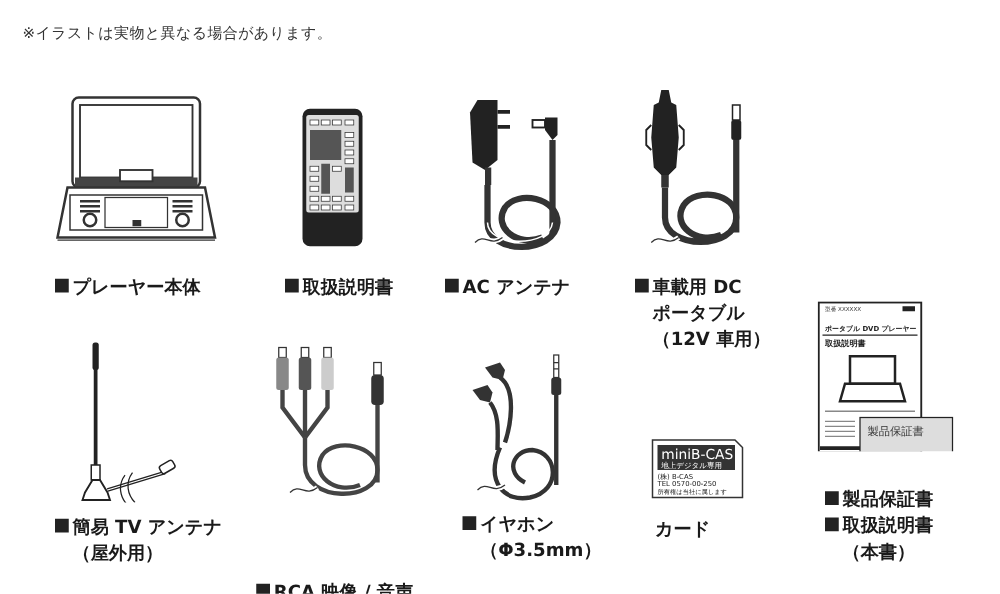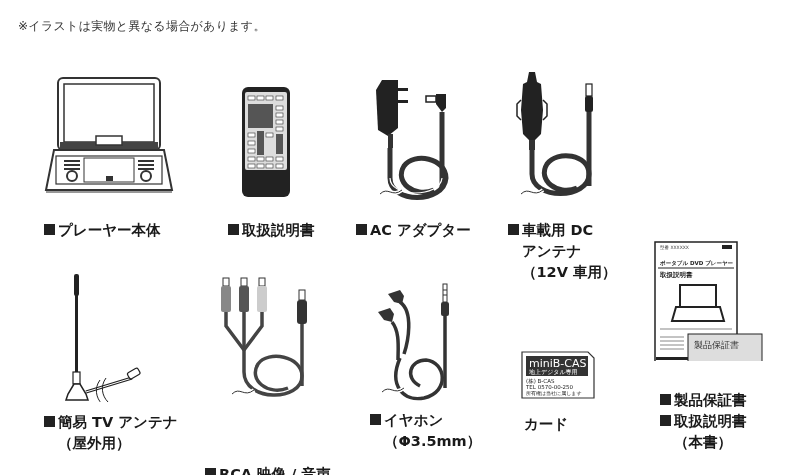--- a/index.html
+++ b/index.html
@@ -101,21 +101,21 @@
         <path d="M68 34 L68 110"></path>
       </g>
       <g fill="none" stroke="#fff" stroke-width="1.2">
         <path d="M16 100 C16 120 66 120 68 100"></path>
       </g>
       <path d="M6 116 C14 108 18 120 28 112" fill="none" stroke="#fff" stroke-width="4"></path>
       <path d="M6 116 C14 108 18 120 28 112" fill="none" stroke="#333" stroke-width="1"></path>
     </svg>
   </div>
   <div class="label" style="left:356px;top:220px;">
-    <span class="line"><span class="sq"></span><span>AC アダプター</span></span>
+    <span class="line"><span class="sq"></span><span>AC アンテナ</span></span>
   </div>
 </div>
 
 <div class="item">
   <div class="illus" style="left:515px;top:70px;">
     <svg width="90" height="138" viewBox="0 0 90 138">
       <path d="M14 2 L20 2 L22 12 L26 14 L28 40 L26 64 L20 70 L14 70 L8 64 L6 40 L8 14 L12 12 Z" fill="#222"></path>
       <path d="M6 30 L2 34 L2 46 L6 50" fill="none" stroke="#222" stroke-width="1.5"></path>
       <path d="M28 30 L32 34 L32 46 L28 50" fill="none" stroke="#222" stroke-width="1.5"></path>
       <rect x="14" y="70" width="6" height="10" fill="#333"></rect>
@@ -124,21 +124,21 @@
       <g fill="none" stroke="#333" stroke-width="5">
         <path d="M17 80 L17 104 C17 130 74 130 74 104 C74 84 42 80 32 94 C22 110 42 126 62 118"></path>
         <path d="M74 42 L74 116"></path>
       </g>
       <path d="M6 124 C14 116 18 128 28 120" fill="none" stroke="#fff" stroke-width="4"></path>
       <path d="M6 124 C14 116 18 128 28 120" fill="none" stroke="#333" stroke-width="1"></path>
     </svg>
   </div>
   <div class="label" style="left:508px;top:220px;">
     <span class="line"><span class="sq"></span><span>車載用 DC</span></span>
-    <span class="line indent">アンテナ</span>
+    <span class="line indent">ポータブル</span>
     <span class="line indent">（12V 車用）</span>
   </div>
 </div>
 
 <div class="item">
   <div class="illus" style="left:654px;top:241px;">
     <svg width="110" height="120" viewBox="0 0 110 120">
       <rect x="1" y="1" width="82" height="120" fill="#fff" stroke="#222" stroke-width="1.5"></rect>
       <rect x="2" y="116" width="82" height="3" fill="#222"></rect>
       <text x="6" y="8" font-size="4.5" fill="#333" font-family="DejaVu Sans, sans-serif">型番 XXXXXX</text>

